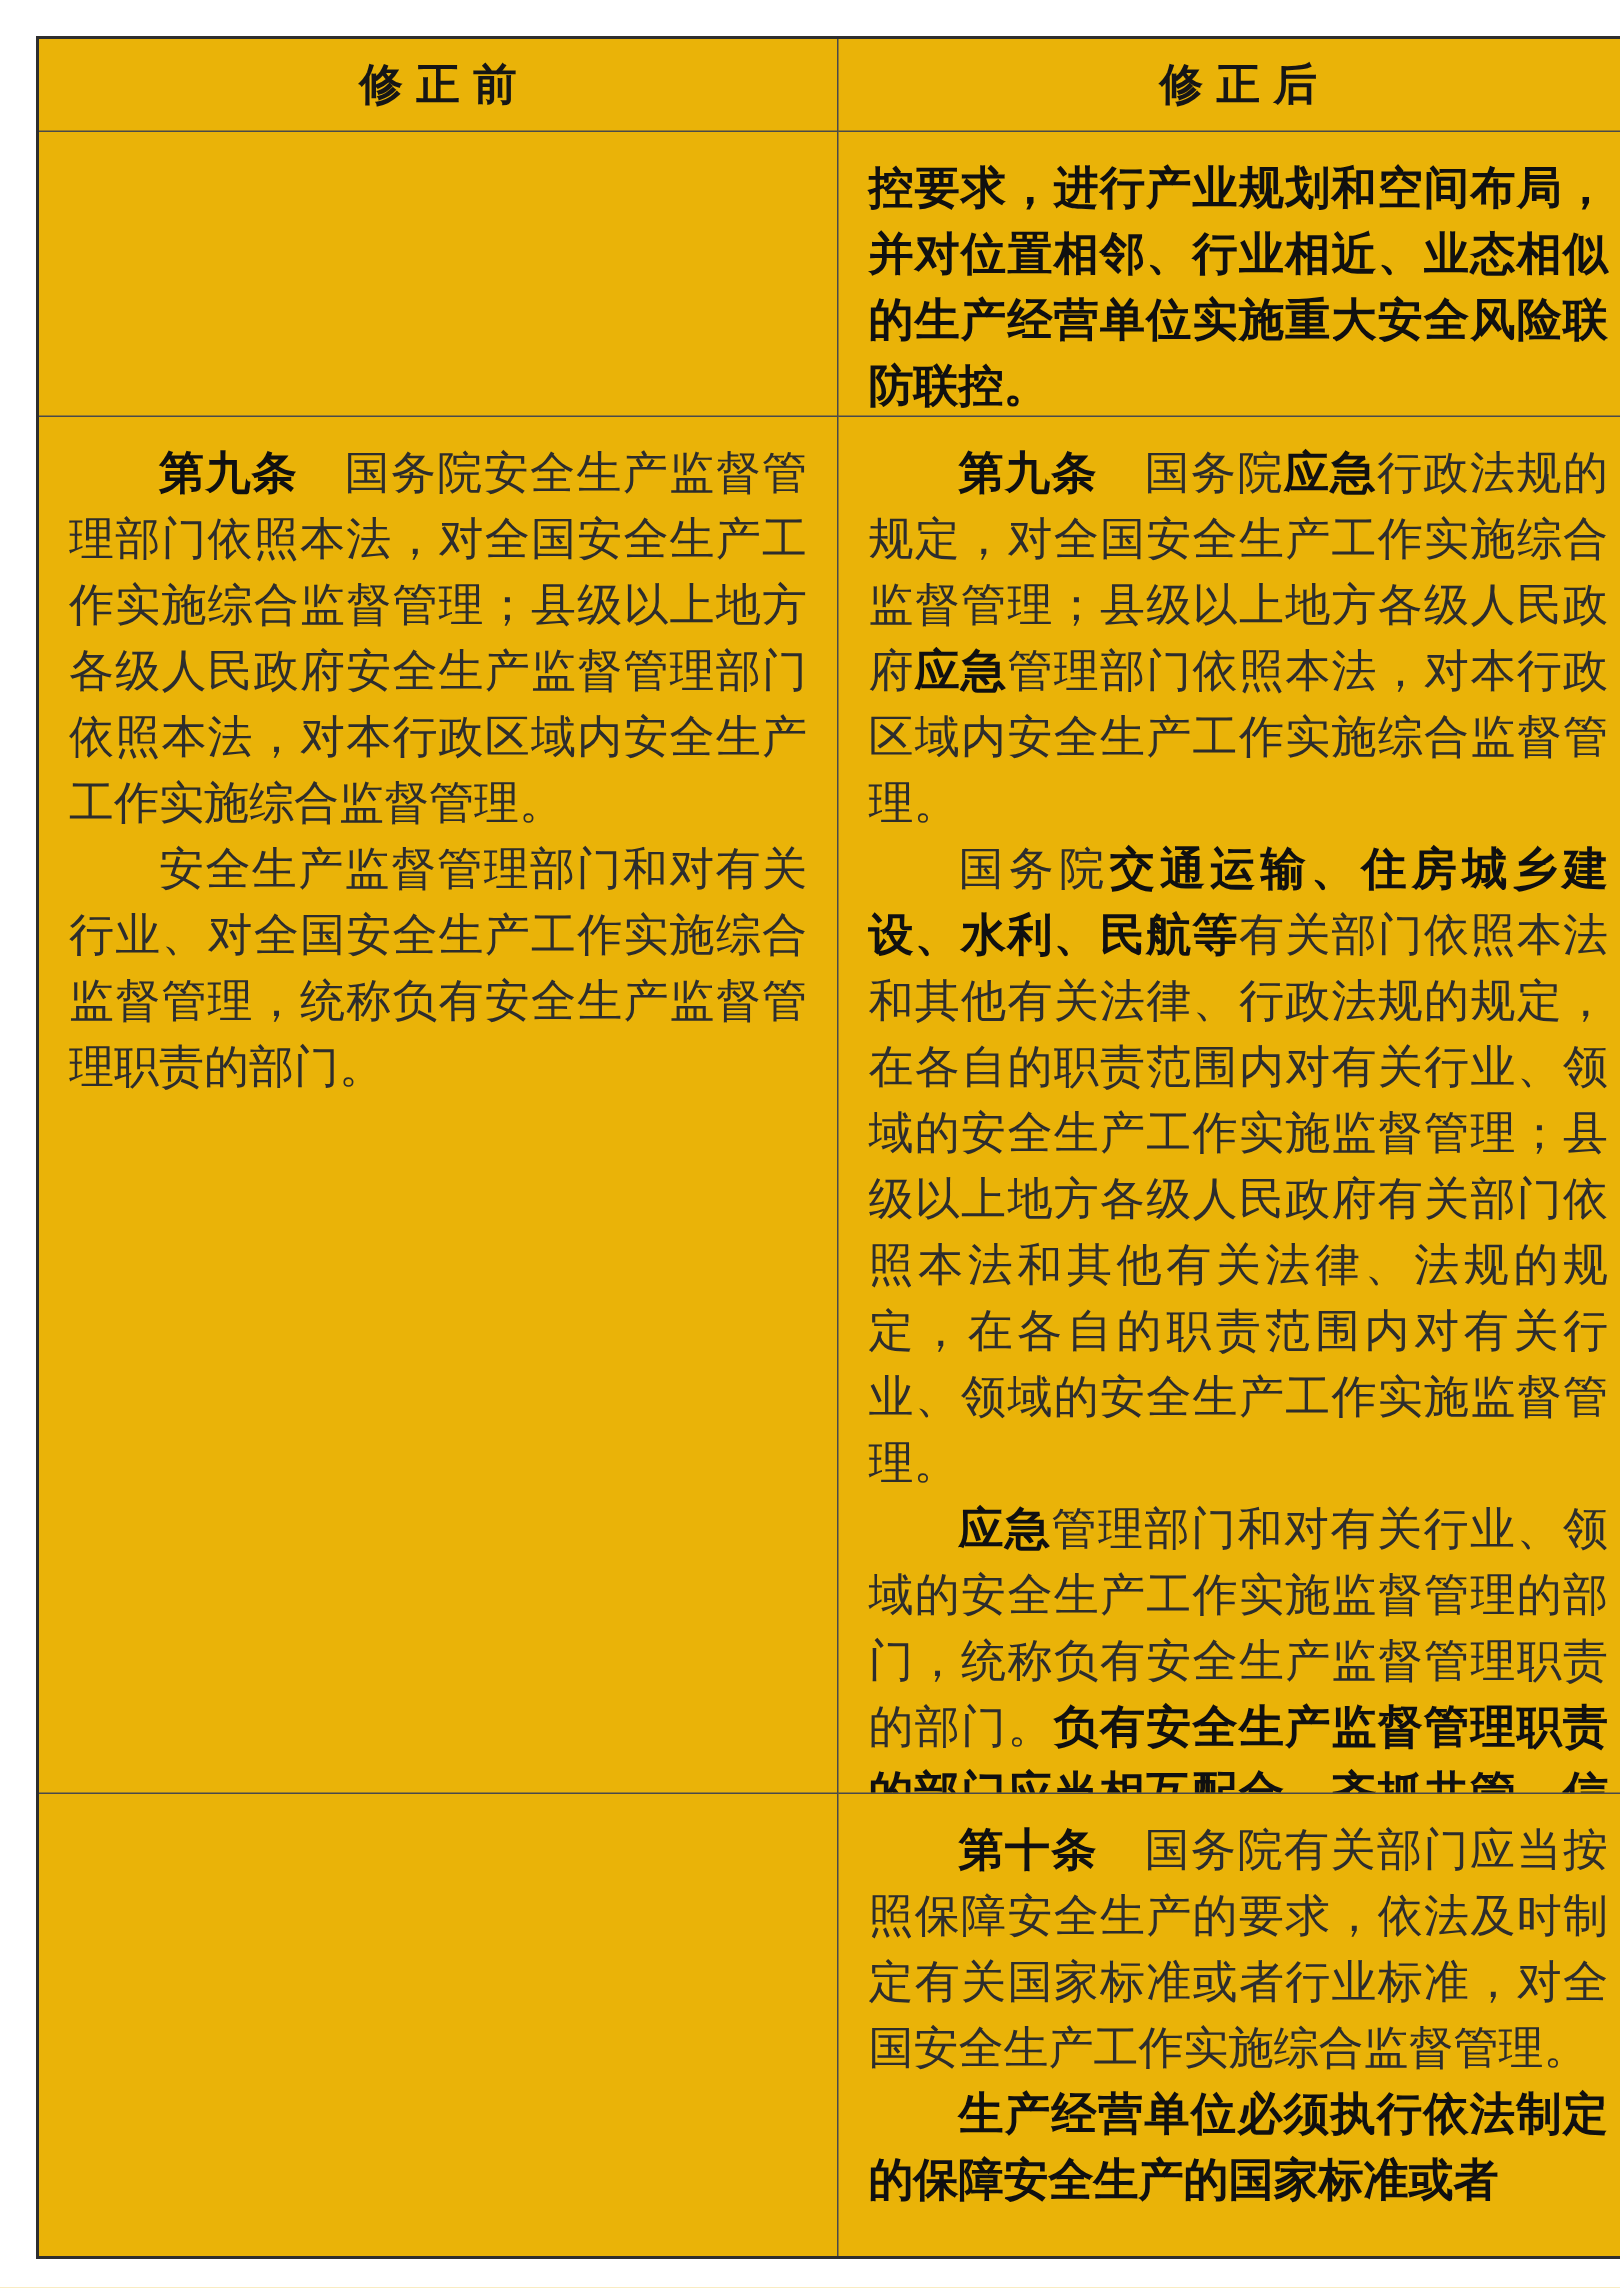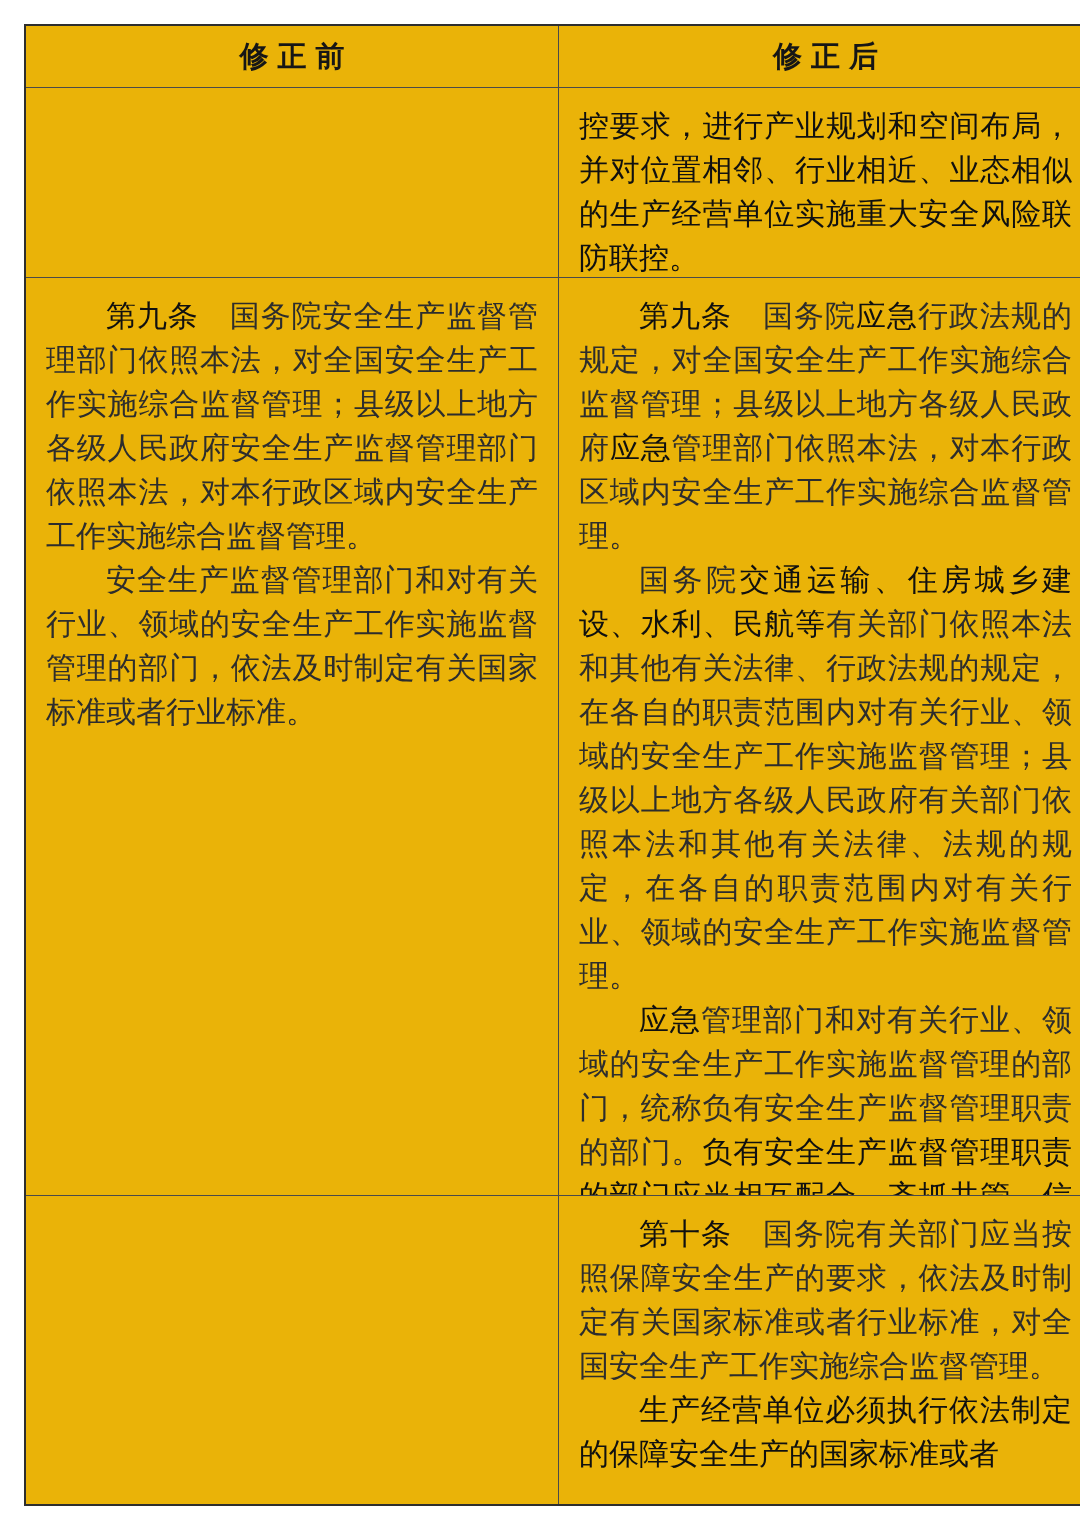--- a/index.html
+++ b/index.html
@@ -57,21 +57,21 @@
     line-height: 44px;
     color: #2d2d2d;
     text-align: justify;
     text-justify: inter-character;
     word-break: break-all;
   }
   .para.indent { text-indent: 2em; }
   .run { font-family: Liberation Sans, sans-serif; }
   .run.bold {
     font-family: "Liberation Sans", sans-serif;
-    font-weight: 400;
+    font-weight: 700;
     color: #101010;
   }
 </style>
 </head>
 <body>
 
 <div class="doc-table">
   <div class="cell header">
     <span class="header-label">修正前</span>
   </div>
@@ -79,21 +79,21 @@
     <span class="header-label">修正后</span>
   </div>
 
   <div class="cell body"></div>
   <div class="cell body col-right">
       <p class="para"><span class="run bold">控要求，进行产业规划和空间布局，并对位置相邻、行业相近、业态相似的生产经营单位实施重大安全风险联防联控。</span></p>
     </div>
 
   <div class="cell body">
       <p class="para indent"><span class="run bold">第九条</span><span class="run">　国务院安全生产监督管理部门依照本法，对全国安全生产工作实施综合监督管理；县级以上地方各级人民政府安全生产监督管理部门依照本法，对本行政区域内安全生产工作实施综合监督管理。</span></p>
-      <p class="para indent"><span class="run">安全生产监督管理部门和对有关行业、领域的安全生产工作实施监督管理的部门，依法及时制定有关国家标准或者行业标准。</span></p>
+      <p class="para indent"><span class="run">安全生产监督管理部门和对有关行业、对全国安全生产工作实施综合监督管理，统称负有安全生产监督管理职责的部门。</span></p>
     </div>
   <div class="cell body col-right">
       <p class="para indent"><span class="run bold">第九条</span><span class="run">　国务院</span><span class="run bold">应急</span><span class="run">行政法规的规定，对全国安全生产工作实施综合监督管理；县级以上地方各级人民政府</span><span class="run bold">应急</span><span class="run">管理部门依照本法，对本行政区域内安全生产工作实施综合监督管理。</span></p>
       <p class="para indent"><span class="run">国务院</span><span class="run bold">交通运输、住房城乡建设、水利、民航等</span><span class="run">有关部门依照本法和其他有关法律、行政法规的规定，在各自的职责范围内对有关行业、领域的安全生产工作实施监督管理；县级以上地方各级人民政府有关部门依照本法和其他有关法律、法规的规定，在各自的职责范围内对有关行业、领域的安全生产工作实施监督管理。</span></p>
       <p class="para indent"><span class="run bold">应急</span><span class="run">管理部门和对有关行业、领域的安全生产工作实施监督管理的部门，统称负有安全生产监督管理职责的部门。</span><span class="run bold">负有安全生产监督管理职责的部门应当相互配合、齐抓共管、信息共享，依法加强安全生产监督管理工作。</span></p>
     </div>
 
   <div class="cell body row-last">
     </div>
   <div class="cell body row-last col-right">

